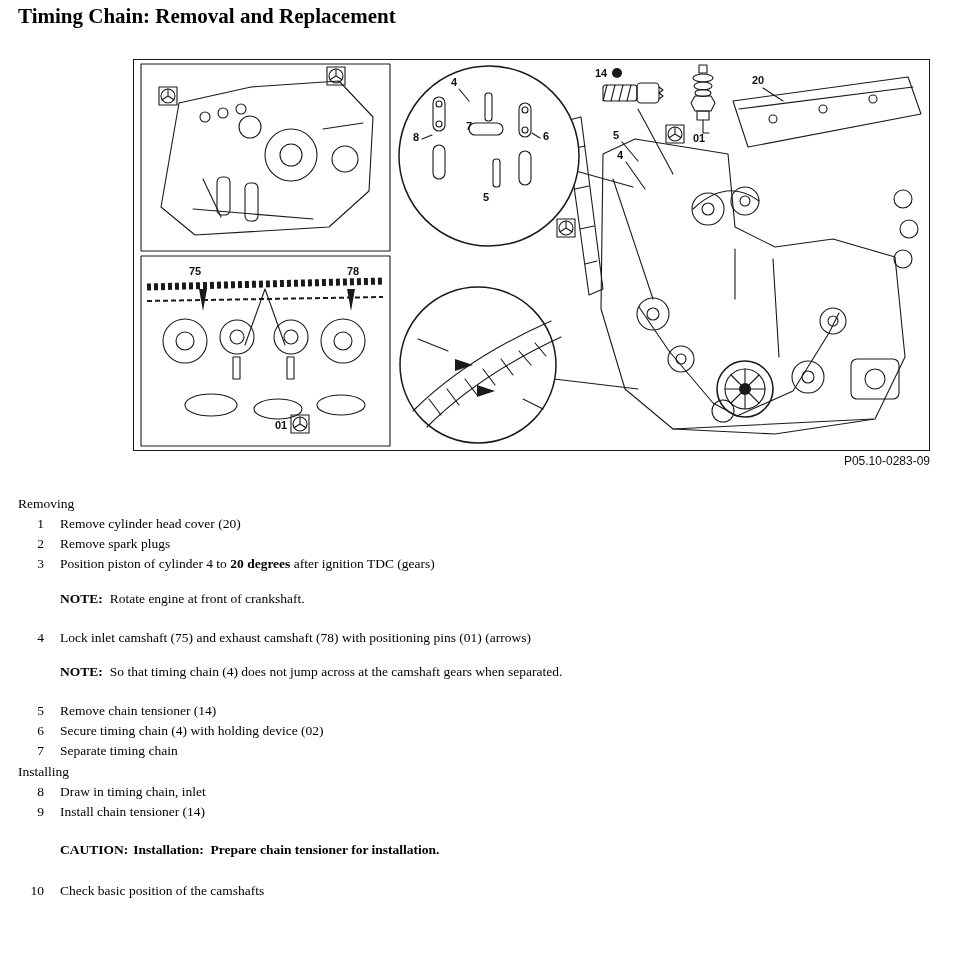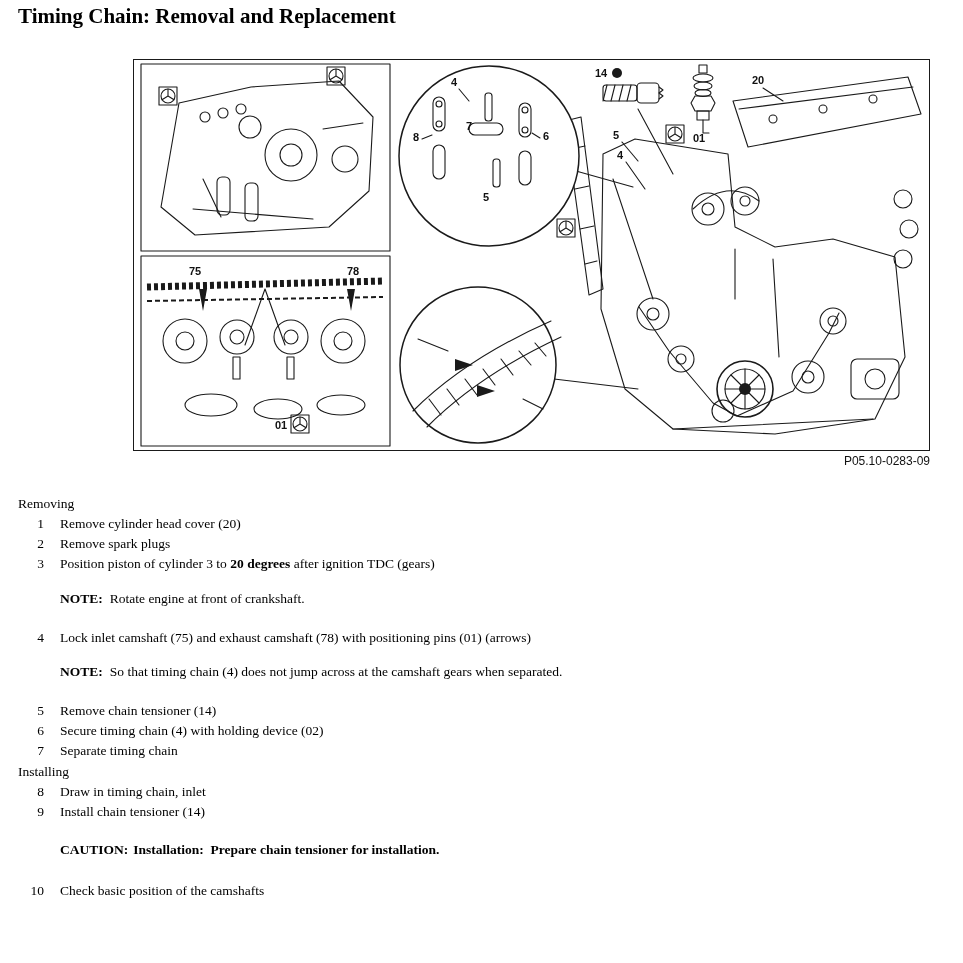--- a/index.html
+++ b/index.html
@@ -227,21 +227,21 @@
     <div class="step">
       <span class="num">1</span>
       <span class="txt">Remove cylinder head cover (20)</span>
     </div>
     <div class="step">
       <span class="num">2</span>
       <span class="txt">Remove spark plugs</span>
     </div>
     <div class="step">
       <span class="num">3</span>
-      <span class="txt"><span>Position piston of cylinder 3 to </span><span class="b">20 degrees</span><span> after ignition TDC (gears)</span></span>
+      <span class="txt"><span>Position piston of cylinder 4 to </span><span class="b">20 degrees</span><span> after ignition TDC (gears)</span></span>
     </div>
 
     <div class="note">
       <span class="label">NOTE:</span><span>Rotate engine at front of crankshaft.</span>
     </div>
 
     <div class="step">
       <span class="num">4</span>
       <span class="txt">Lock inlet camshaft (75) and exhaust camshaft (78) with positioning pins (01) (arrows)</span>
     </div>

